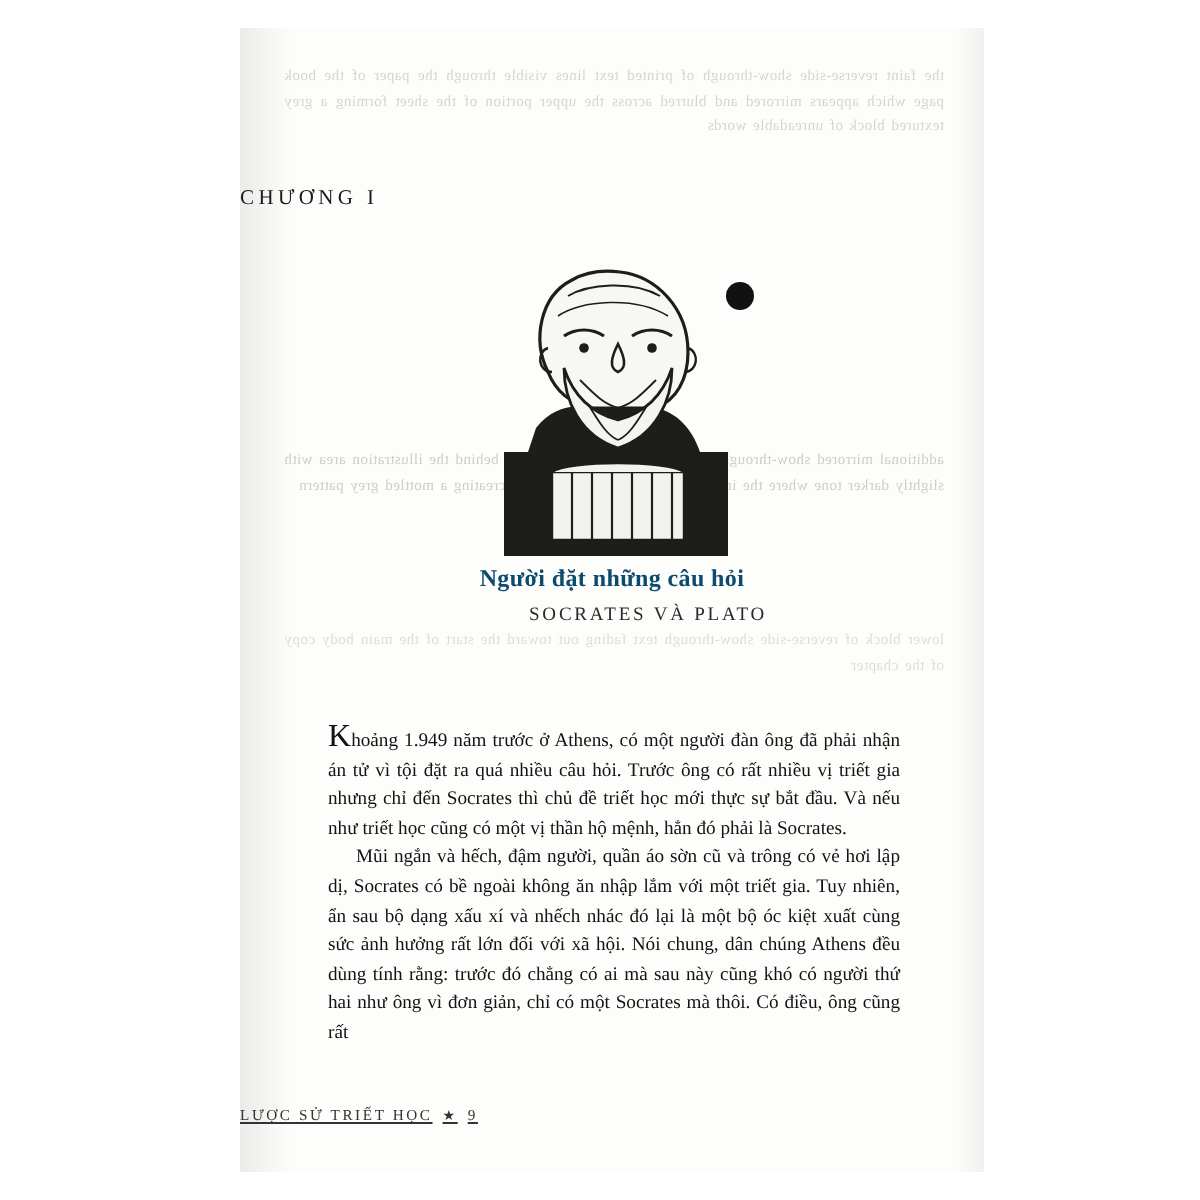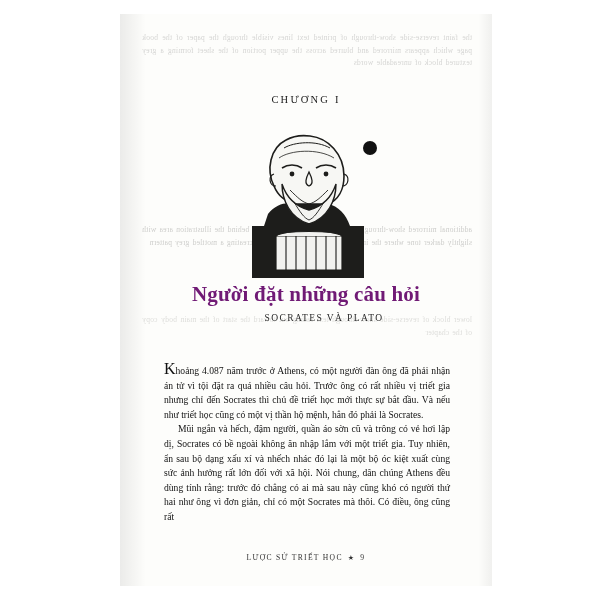--- a/index.html
+++ b/index.html
@@ -54,21 +54,21 @@
   .ghost-text.band-c {
     top: 300px;
     color: rgba(115, 115, 112, 0.24);
   }
 
   .chapter-label {
     position: absolute;
     left: 0;
     right: 0;
     top: 80px;
-    text-align: center;
+    text-align: left;
     font-family: "Liberation Serif", serif;
     font-size: 10.5px;
     letter-spacing: 2.2px;
     color: #1a1a1a;
     text-transform: uppercase;
   }
 
   
   .illus {
     position: absolute;
@@ -81,23 +81,23 @@
 
   .title-block {
     position: absolute;
     left: 0;
     right: 0;
     top: 268px;
     text-align: center;
   }
   .title-main {
     font-family: "Liberation Serif", serif;
-    font-size: 21px;
+    font-size: 12px;
     font-weight: bold;
-    color: #701a75;
+    color: #0c4a6e;
     letter-spacing: 0.2px;
   }
   .title-sub {
     margin-top: 6px;
     font-family: "Liberation Serif", serif;
     font-size: 9.5px;
     letter-spacing: 1.4px;
     color: #2a2a2a;
     text-transform: uppercase;
     padding-left: 36px;
@@ -121,26 +121,27 @@
   .body-copy p.first { text-indent: 0; }
   .body-copy p.first::first-letter {
     font-size: 16px;
   }
 
   .footer {
     position: absolute;
     left: 0;
     right: 0;
     bottom: 24px;
-    text-align: center;
+    text-align: left;
     font-family: "Liberation Serif", serif;
     font-size: 7.6px;
     letter-spacing: 1.3px;
     color: #333;
     text-transform: uppercase;
+    text-decoration: underline;
   }
   .footer .star { margin: 0 5px; font-size: 7px; }
 
   
   .gutter-shade {
     position: absolute;
     left: 0; top: 0; bottom: 0; width: 26px;
     background: linear-gradient(to right, rgba(0,0,0,0.07), rgba(0,0,0,0));
     pointer-events: none;
   }
@@ -202,21 +203,21 @@
         <circle cx="146" cy="30" r="7" fill="#111"></circle>
       </svg>
     </div>
 
     <div class="title-block">
       <div class="title-main">Người đặt những câu hỏi</div>
       <div class="title-sub">Socrates và Plato</div>
     </div>
 
     <div class="body-copy">
-      <p class="first">Khoảng 4.087 năm trước ở Athens, có một người đàn ông đã phải nhận án tử vì tội đặt ra quá nhiều câu hỏi. Trước ông có rất nhiều vị triết gia nhưng chỉ đến Socrates thì chủ đề triết học mới thực sự bắt đầu. Và nếu như triết học cũng có một vị thần hộ mệnh, hẳn đó phải là Socrates.</p>
+      <p class="first">Khoảng 1.949 năm trước ở Athens, có một người đàn ông đã phải nhận án tử vì tội đặt ra quá nhiều câu hỏi. Trước ông có rất nhiều vị triết gia nhưng chỉ đến Socrates thì chủ đề triết học mới thực sự bắt đầu. Và nếu như triết học cũng có một vị thần hộ mệnh, hẳn đó phải là Socrates.</p>
       <p>Mũi ngắn và hếch, đậm người, quần áo sờn cũ và trông có vẻ hơi lập dị, Socrates có bề ngoài không ăn nhập lắm với một triết gia. Tuy nhiên, ẩn sau bộ dạng xấu xí và nhếch nhác đó lại là một bộ óc kiệt xuất cùng sức ảnh hưởng rất lớn đối với xã hội. Nói chung, dân chúng Athens đều dùng tính rằng: trước đó chẳng có ai mà sau này cũng khó có người thứ hai như ông vì đơn giản, chỉ có một Socrates mà thôi. Có điều, ông cũng rất</p>
     </div>
 
     <div class="footer">
       <span>Lược sử triết học</span><span class="star">★</span><span>9</span>
     </div>
 
   </div>
 </div>
 

